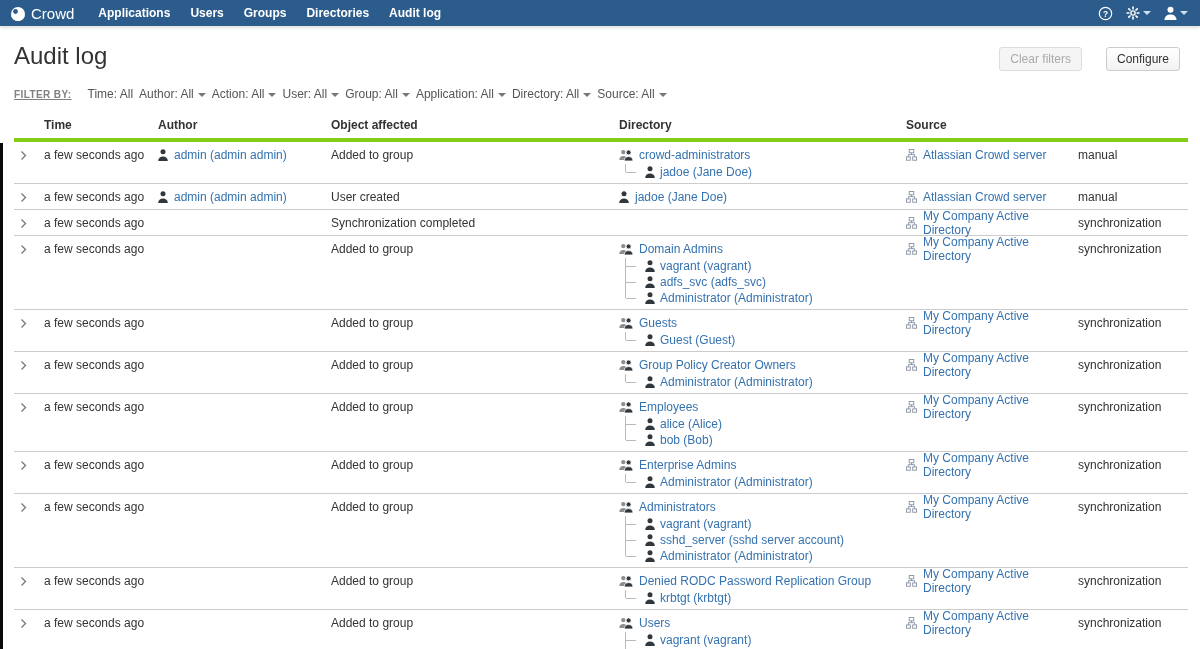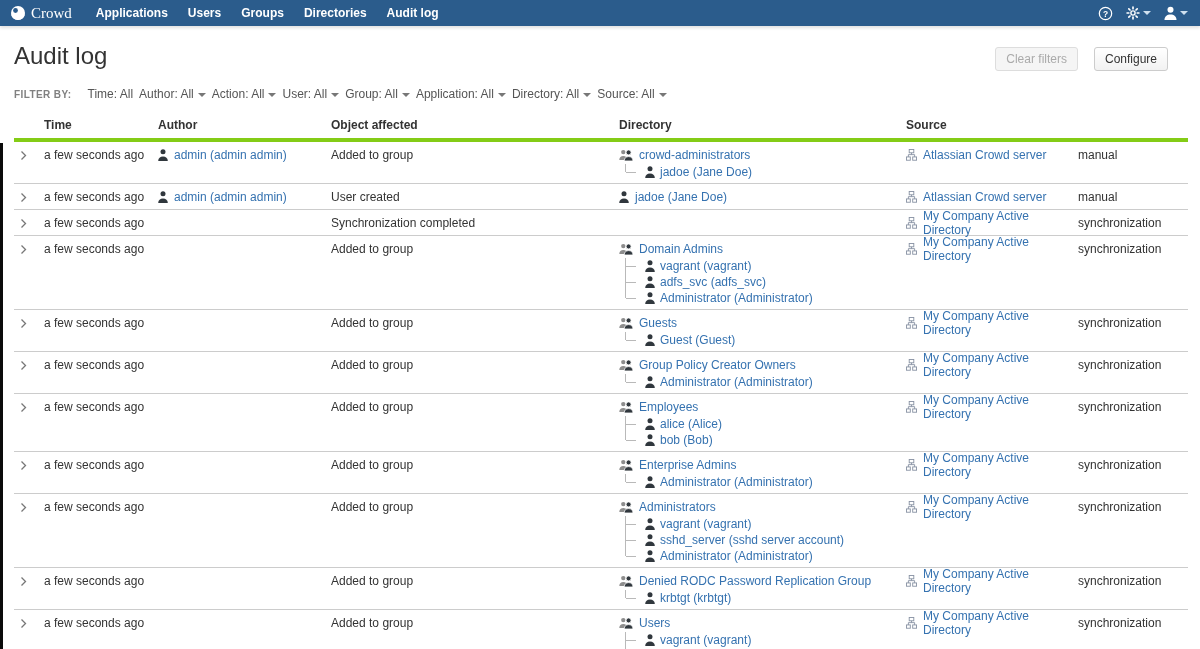--- a/index.html
+++ b/index.html
@@ -3,40 +3,40 @@
 <meta charset="utf-8">
 <style>
   * { margin:0; padding:0; box-sizing:border-box; }
   html,body { width:1200px; height:649px; overflow:hidden; background:#fff;
     font-family:"Liberation Sans","DejaVu Sans",sans-serif; font-size:12px; color:#333; }
   body { position:relative; }
 
   
   .navbar { height:26px; background:#2b5c8c; display:flex; align-items:center;
     padding:0 12px 0 10px; box-shadow:0 2px 3px rgba(0,0,0,0.12); position:relative; z-index:5; }
-  .brand { display:flex; align-items:flex-start; gap:5px; color:#fff; font-size:15px; margin-right:14px; cursor:pointer;font-family:Liberation Serif, serif; }
+  .brand { display:flex; align-items:flex-end; gap:5px; color:#fff; font-size:15px; margin-right:14px; cursor:pointer; }
   .nav-items { display:flex; align-items:center; }
   .nav-item { color:#fff; font-weight:bold; font-size:12px; padding:8px 10px; line-height:26px;
     text-decoration:none; cursor:pointer; }
   .nav-right { margin-left:auto; display:flex; align-items:center; gap:13px; }
   .nav-icon-btn { display:flex; align-items:center; gap:3px; cursor:pointer; }
   .caret-down { width:0; height:0; border-left:4px solid transparent; border-right:4px solid transparent;
     border-top:4px solid #cfe0ef; display:inline-block; }
 
   
   .page-header { position:relative; padding:16px 30px 0 14px; }
   h1 { font-size:24px; font-weight:400; color:#333; }
-  .header-buttons { position:absolute; right:32px; top:21px; display:flex; gap:16px; }
+  .header-buttons { position:absolute; right:20px; top:21px; display:flex; gap:24px; }
   .aui-btn { font-family:inherit; font-size:12px; padding:4px 10px; border:1px solid #ccc; border-radius:3px;
     background:linear-gradient(#ffffff,#f2f2f2); color:#333; cursor:pointer; }
   .aui-btn.disabled { color:#aaa; background:#f5f5f5; border-color:#ddd; cursor:default; }
 
   
   .filter-bar { display:flex; align-items:center; padding:17px 14px 0 14px; }
-  .filter-label { font-size:10px; font-weight:bold; color:#808080; letter-spacing:.4px; margin-right:16px; }
+  .filter-label { font-size:10px; font-weight:bold; color:#808080; letter-spacing:.4px; margin-right:16px;text-decoration:underline; }
   .filter-items { display:flex; align-items:center; gap:6px; }
   .filter-item { color:#555; cursor:pointer; display:flex; align-items:center; gap:4px; }
   .filter-item .caret { width:0; height:0; border-left:4px solid transparent; border-right:4px solid transparent;
     border-top:4px solid #777; display:inline-block; margin-top:1px; }
 
   
   .audit-table { margin:13px 12px 0 14px; }
   .grid { display:grid; grid-template-columns:30px 114px 173px 288px 287px 172px 1fr; }
   .thead { border-bottom:4px solid #84cc16; }
   .thead .th { font-weight:bold; padding:4px 4px 6px 0; color:#333; }

